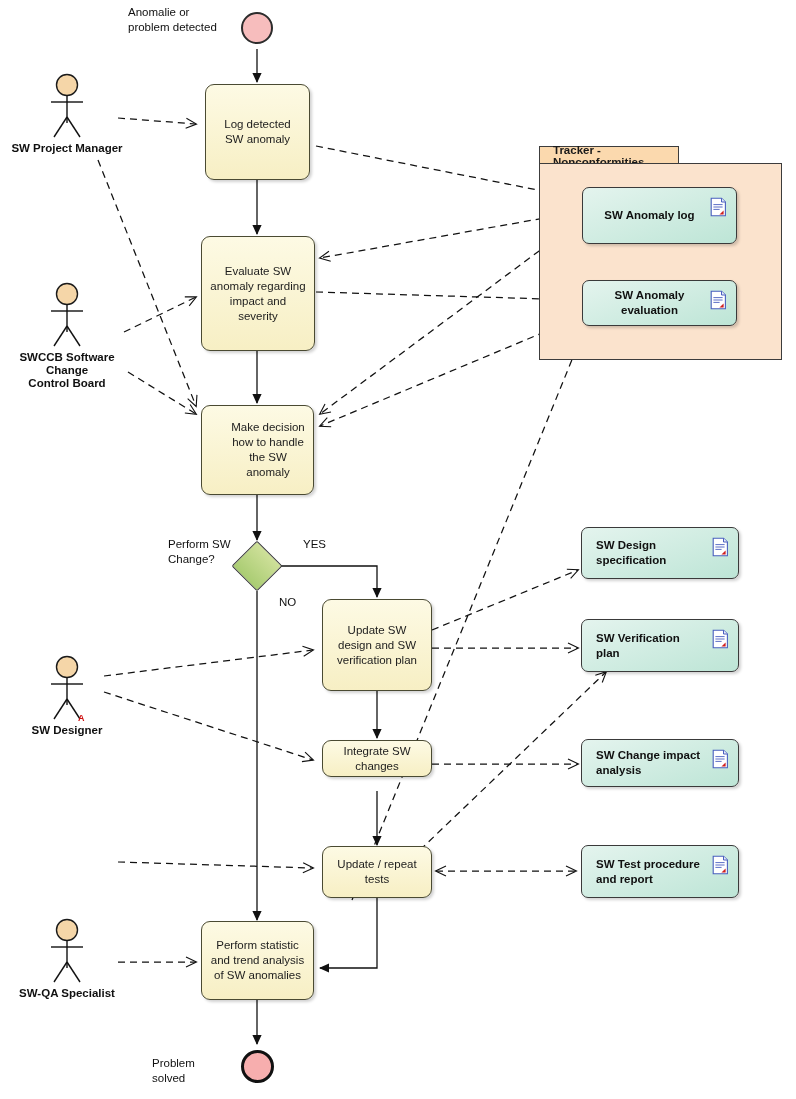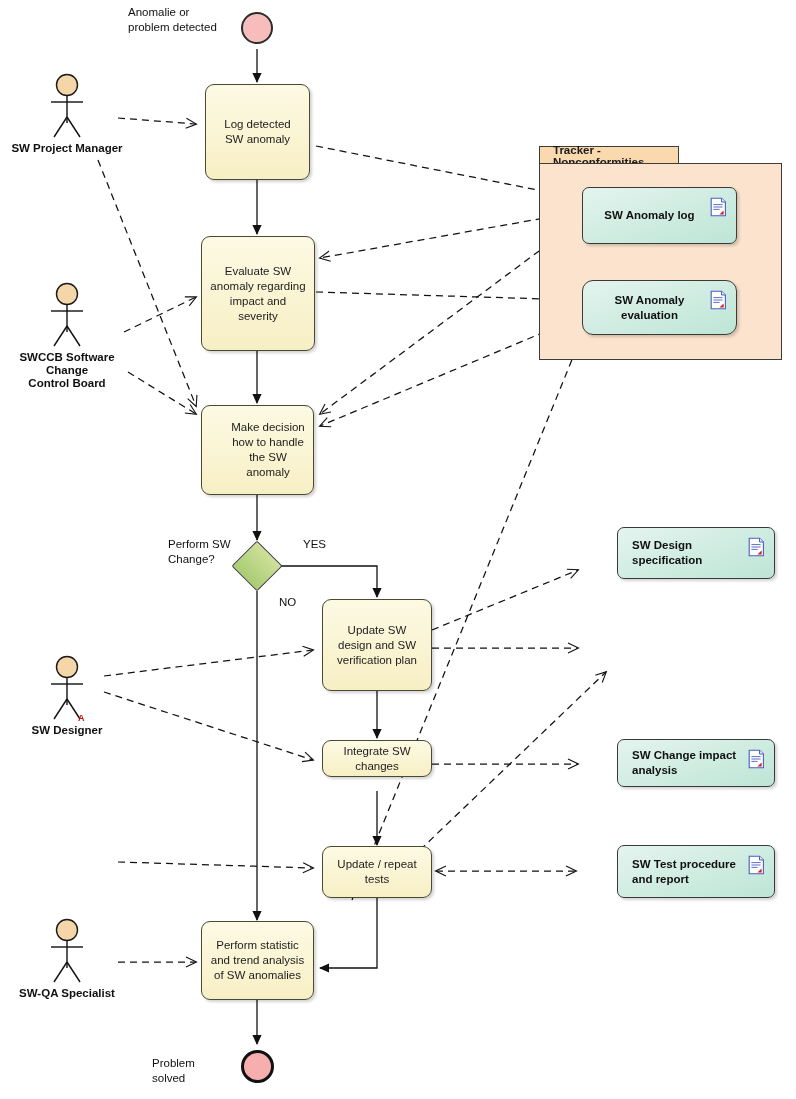--- a/index.html
+++ b/index.html
@@ -19,21 +19,21 @@
     font-size:11.5px;line-height:15px;padding:4px 8px;color:#1c1c1c;}
 
   
   .artifact{position:absolute;box-sizing:border-box;
     background:linear-gradient(160deg,#e4f4ee 0%,#bde5d6 100%);
     border:1px solid #3a3a3a;border-radius:7px;
     box-shadow:2px 2px 3px rgba(0,0,0,.18);
     display:flex;align-items:center;justify-content:center;text-align:center;
     font-size:11.5px;line-height:15px;font-weight:bold;color:#101010;
     padding:4px 34px 4px 14px;}
-  .artifact.left{justify-content:flex-end;text-align:left;margin-left:36px;}
+  .artifact.left{justify-content:flex-end;text-align:left;}
   .doc-icon{position:absolute;right:9px;top:9px;width:17px;height:20px;}
 
   
   .package{position:absolute;box-sizing:border-box;
     background:#fbe3cd;border:1px solid #3c3c3c;}
   .package-tab{position:absolute;box-sizing:border-box;
     background:#fbd9ae;border:1px solid #3c3c3c;border-bottom:none;
     font-size:11.5px;font-weight:bold;color:#1a1a1a;
     display:flex;align-items:center;padding:0 7px;}
 
@@ -205,21 +205,21 @@
       <path d="M11.5,1.2 V5 H15.4" fill="#e8ecfb" stroke="#4a5fbf" stroke-width="1"></path>
       <g stroke="#4a5fbf" stroke-width="0.9">
         <line x1="3.4" y1="7.6" x2="12.6" y2="7.6"></line>
         <line x1="3.4" y1="10" x2="12.6" y2="10"></line>
         <line x1="3.4" y1="12.4" x2="9.6" y2="12.4"></line>
       </g>
       <path d="M9.4,17.6 L13.6,13.6 L13.6,17.6 Z" fill="#d02020"></path>
     </svg>
   </div>
 
-  <div class="artifact" style="left:582px;top:280px;width:155px;height:55px;border-radius:11px;">
+  <div class="artifact" style="left:582px;top:280px;width:155px;height:46px;">
     <span>SW Anomaly evaluation</span>
     <svg class="doc-icon" viewBox="0 0 17 20">
       <path d="M1.2,1.2 H11.5 L15.4,5 V18.8 H1.2 Z" fill="#ffffff" stroke="#4a5fbf" stroke-width="1.1"></path>
       <path d="M11.5,1.2 V5 H15.4" fill="#e8ecfb" stroke="#4a5fbf" stroke-width="1"></path>
       <g stroke="#4a5fbf" stroke-width="0.9">
         <line x1="3.4" y1="7.6" x2="12.6" y2="7.6"></line>
         <line x1="3.4" y1="10" x2="12.6" y2="10"></line>
         <line x1="3.4" y1="12.4" x2="9.6" y2="12.4"></line>
       </g>
       <path d="M9.4,17.6 L13.6,13.6 L13.6,17.6 Z" fill="#d02020"></path>
@@ -233,20 +233,33 @@
       <path d="M11.5,1.2 V5 H15.4" fill="#e8ecfb" stroke="#4a5fbf" stroke-width="1"></path>
       <g stroke="#4a5fbf" stroke-width="0.9">
         <line x1="3.4" y1="7.6" x2="12.6" y2="7.6"></line>
         <line x1="3.4" y1="10" x2="12.6" y2="10"></line>
         <line x1="3.4" y1="12.4" x2="9.6" y2="12.4"></line>
       </g>
       <path d="M9.4,17.6 L13.6,13.6 L13.6,17.6 Z" fill="#d02020"></path>
     </svg>
   </div>
 
+  <div class="artifact left" style="left:581px;top:619px;width:158px;height:53px;">
+    <span>SW Verification plan</span>
+    <svg class="doc-icon" viewBox="0 0 17 20">
+      <path d="M1.2,1.2 H11.5 L15.4,5 V18.8 H1.2 Z" fill="#ffffff" stroke="#4a5fbf" stroke-width="1.1"></path>
+      <path d="M11.5,1.2 V5 H15.4" fill="#e8ecfb" stroke="#4a5fbf" stroke-width="1"></path>
+      <g stroke="#4a5fbf" stroke-width="0.9">
+        <line x1="3.4" y1="7.6" x2="12.6" y2="7.6"></line>
+        <line x1="3.4" y1="10" x2="12.6" y2="10"></line>
+        <line x1="3.4" y1="12.4" x2="9.6" y2="12.4"></line>
+      </g>
+      <path d="M9.4,17.6 L13.6,13.6 L13.6,17.6 Z" fill="#d02020"></path>
+    </svg>
+  </div>
 
   <div class="artifact left" style="left:581px;top:739px;width:158px;height:48px;">
     <span>SW Change impact analysis</span>
     <svg class="doc-icon" viewBox="0 0 17 20">
       <path d="M1.2,1.2 H11.5 L15.4,5 V18.8 H1.2 Z" fill="#ffffff" stroke="#4a5fbf" stroke-width="1.1"></path>
       <path d="M11.5,1.2 V5 H15.4" fill="#e8ecfb" stroke="#4a5fbf" stroke-width="1"></path>
       <g stroke="#4a5fbf" stroke-width="0.9">
         <line x1="3.4" y1="7.6" x2="12.6" y2="7.6"></line>
         <line x1="3.4" y1="10" x2="12.6" y2="10"></line>
         <line x1="3.4" y1="12.4" x2="9.6" y2="12.4"></line>

